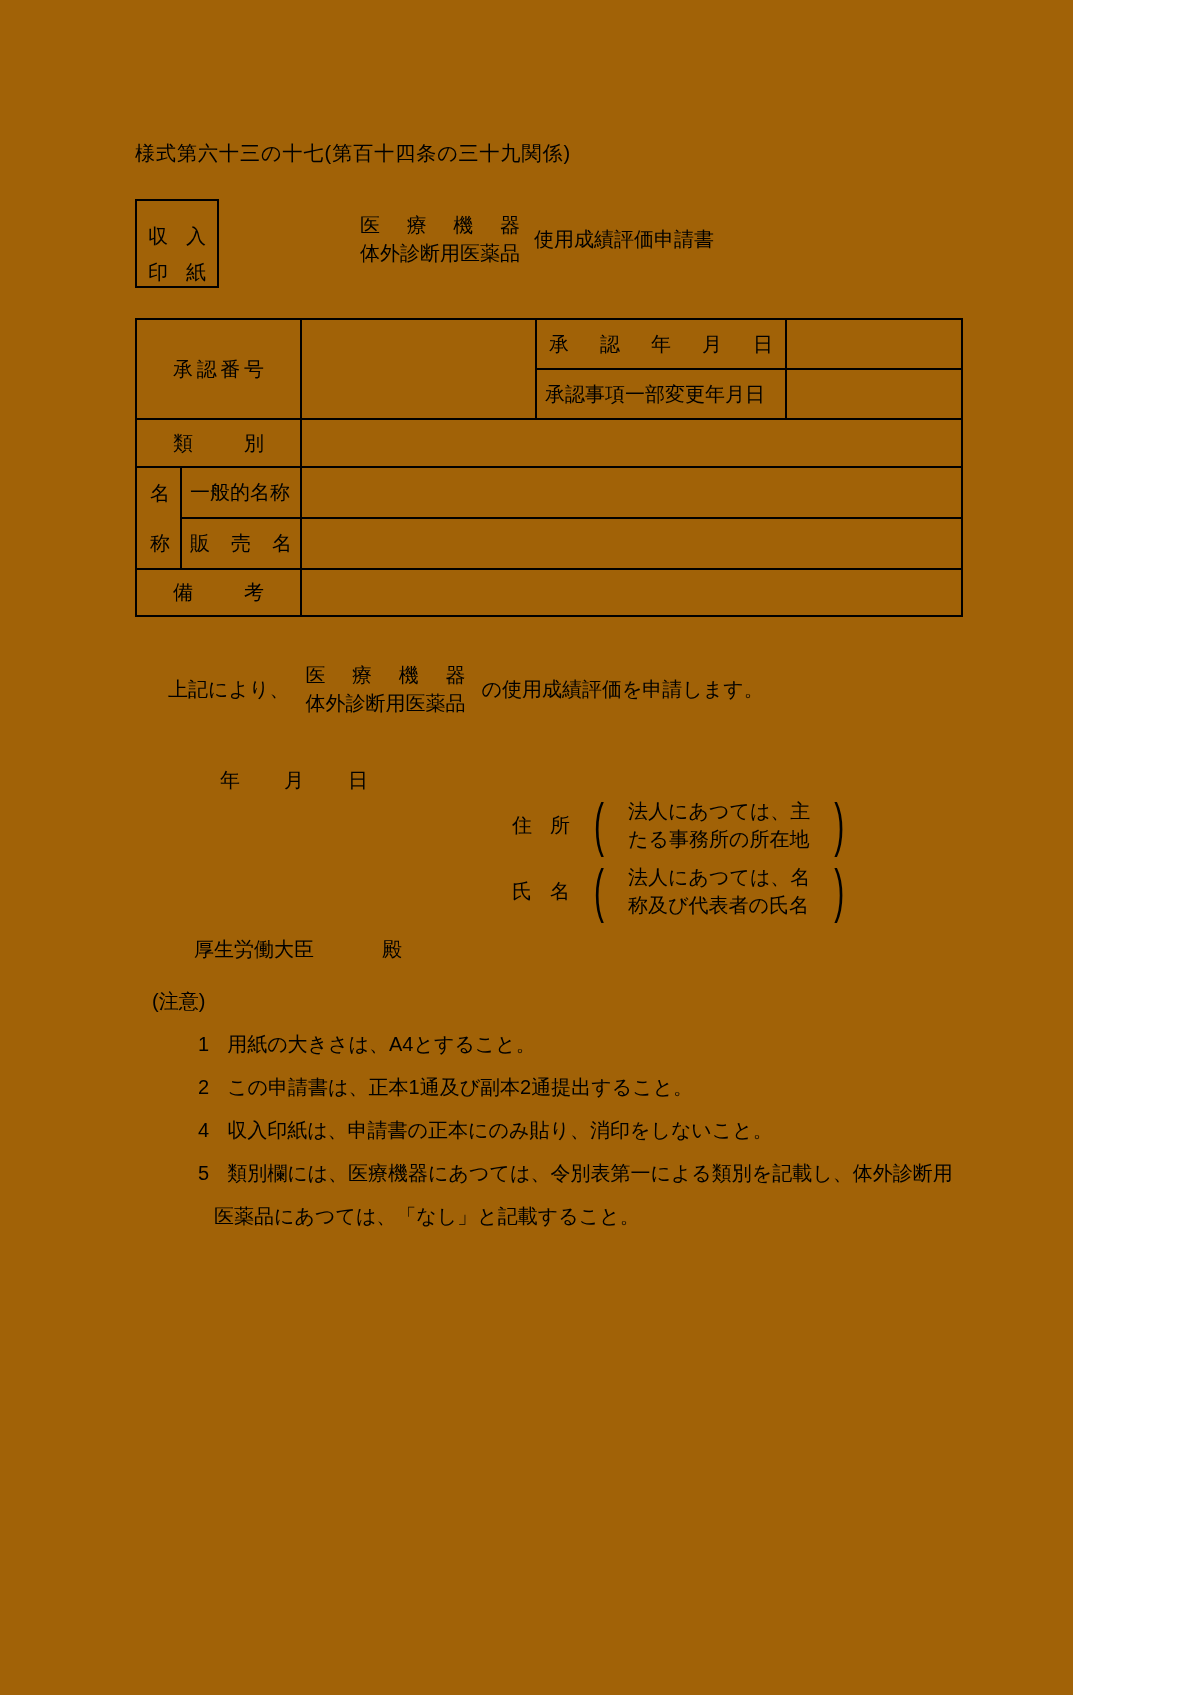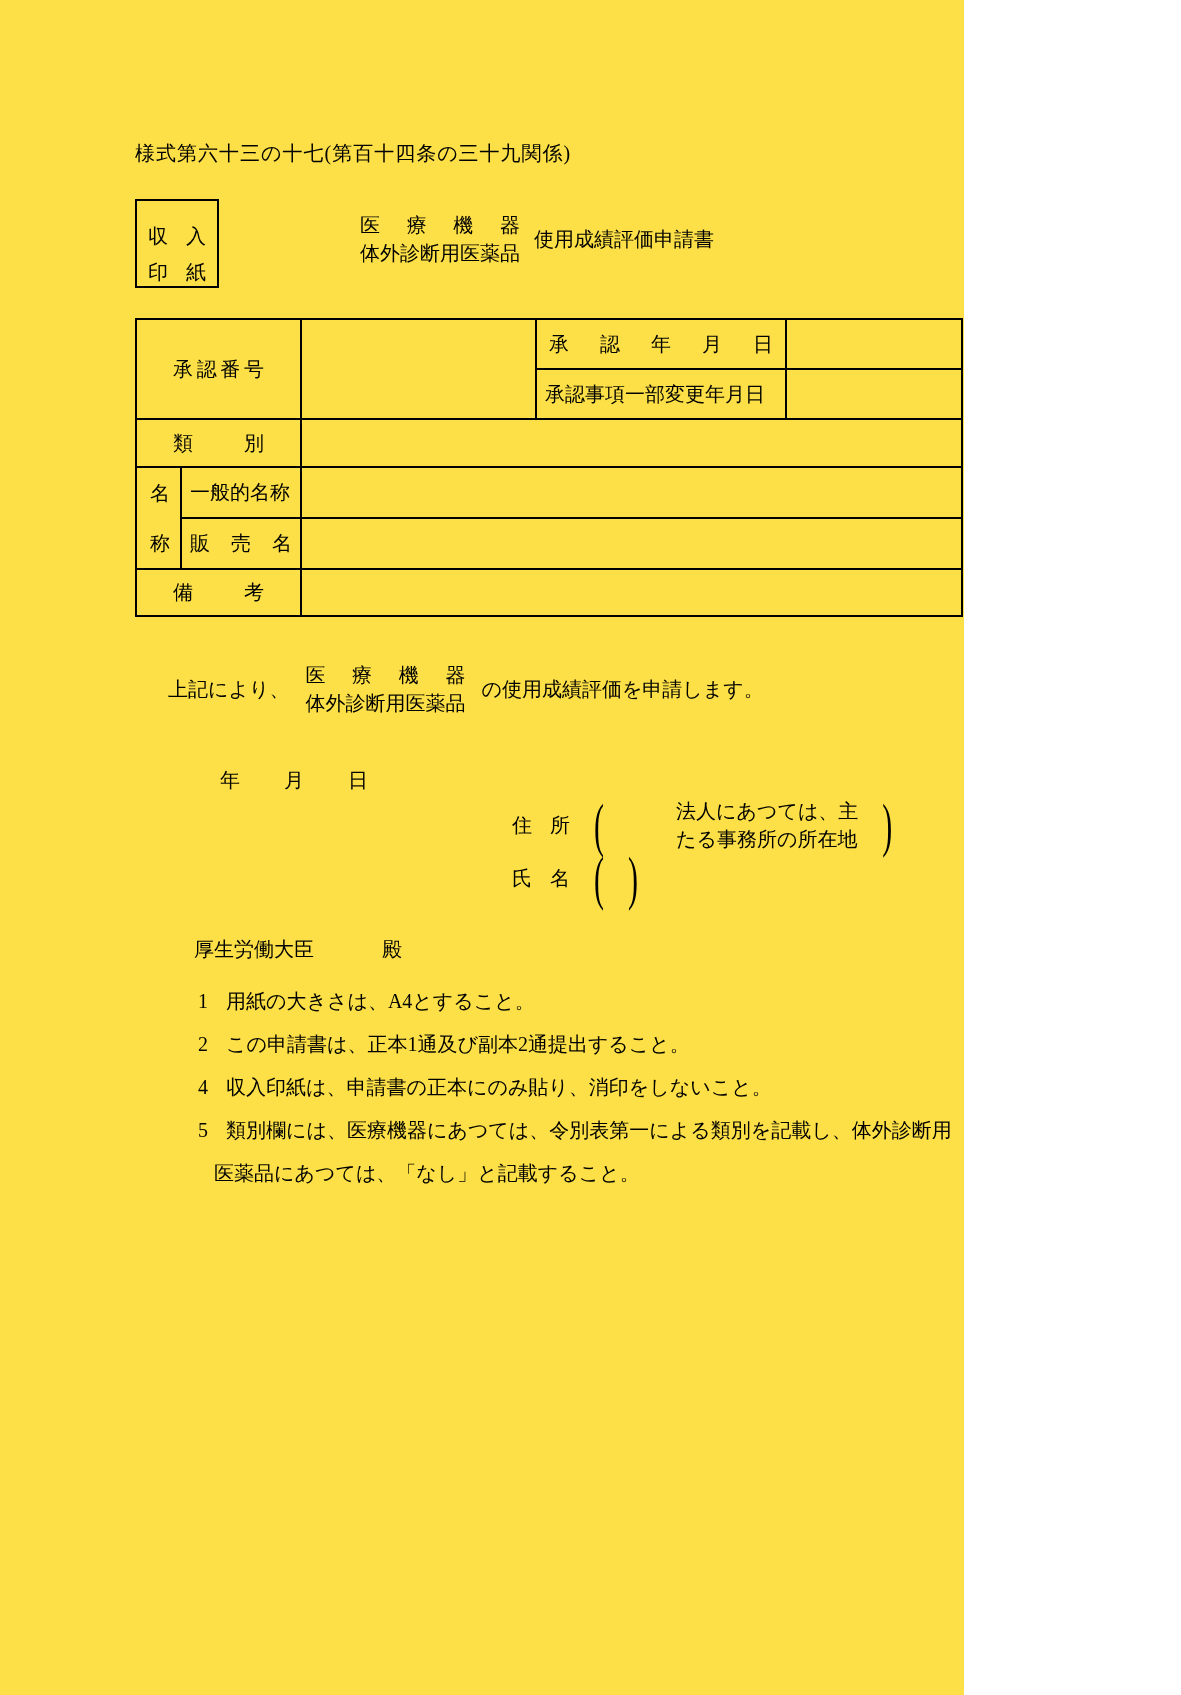--- a/index.html
+++ b/index.html
@@ -1,23 +1,23 @@
 <!DOCTYPE html>
 <html><head>
 <meta charset="utf-8">
 <style>
   * { margin: 0; padding: 0; box-sizing: border-box; }
   html, body { background: #fff; }
   .page {
     position: relative;
-    width: 964px;
+    width: 1073px;
     height: 1695px;
-    background: #fde047;
+    background: #a16207;
     color: #000;
-    font-family: Liberation Serif, serif;
+    font-family: Liberation Sans, sans-serif;
     font-size: 20px;
     overflow: hidden;
   }
   .abs { position: absolute; }
   .spread { text-align: justify; text-align-last: justify; }
 
   .form-number { left: 135px; top: 140px; letter-spacing: 1px; }
 
   .stamp-box {
     left: 135px; top: 199px; width: 84px; height: 89px;
@@ -47,21 +47,21 @@
 
   .holder-block { display: flex; align-items: center; gap: 24px; }
   .addr-block { left: 512px; top: 797px; }
   .name-block { left: 512px; top: 863px; }
   .holder-label { display: inline-block; width: 58px; }
   .big-paren {
     display: inline-block; font-size: 30px; line-height: 30px;
     transform: scaleY(1.95); transform-origin: center;
   }
   .paren-note { display: inline-block; }
-  .pline { display: block; line-height: 28px; white-space: nowrap; margin-left: 48px; }
+  .pline { display: block; line-height: 28px; white-space: nowrap; }
 
   .addressee-line { left: 194px; top: 917px; white-space: nowrap; margin-top: 19px; }
   .honorific { margin-left: 68px; }
 
   .notes { left: 152px; top: 980px; width: 818px; line-height: 43px; }
   .note-heading { display: block; }
   .note-item { display: block; padding-left: 62px; text-indent: -16px; }
   .note-num { margin-right: 18px; }
 </style>
 </head>
@@ -142,28 +142,33 @@
     <span class="paren-note">
       <span class="pline">法人にあつては、主</span>
       <span class="pline">たる事務所の所在地</span>
     </span>
     <span class="big-paren">)</span>
   </div>
 
   <div class="abs holder-block name-block">
     <span class="holder-label spread">氏名</span>
     <span class="big-paren">(</span>
+    <span class="paren-note">
+      <span class="pline">法人にあつては、名</span>
+      <span class="pline">称及び代表者の氏名</span>
+    </span>
     <span class="big-paren">)</span>
   </div>
 
   <div class="abs addressee-line">
     <span>厚生労働大臣</span><span class="honorific">殿</span>
   </div>
 
   <div class="abs notes">
+    <span class="note-heading">(注意)</span>
     <span class="note-item">
       <span class="note-num">1</span><span>用紙の大きさは、A4とすること。</span>
     </span>
     <span class="note-item">
       <span class="note-num">2</span><span>この申請書は、正本1通及び副本2通提出すること。</span>
     </span>
     <span class="note-item">
       <span class="note-num">4</span><span>収入印紙は、申請書の正本にのみ貼り、消印をしないこと。</span>
     </span>
     <span class="note-item">

